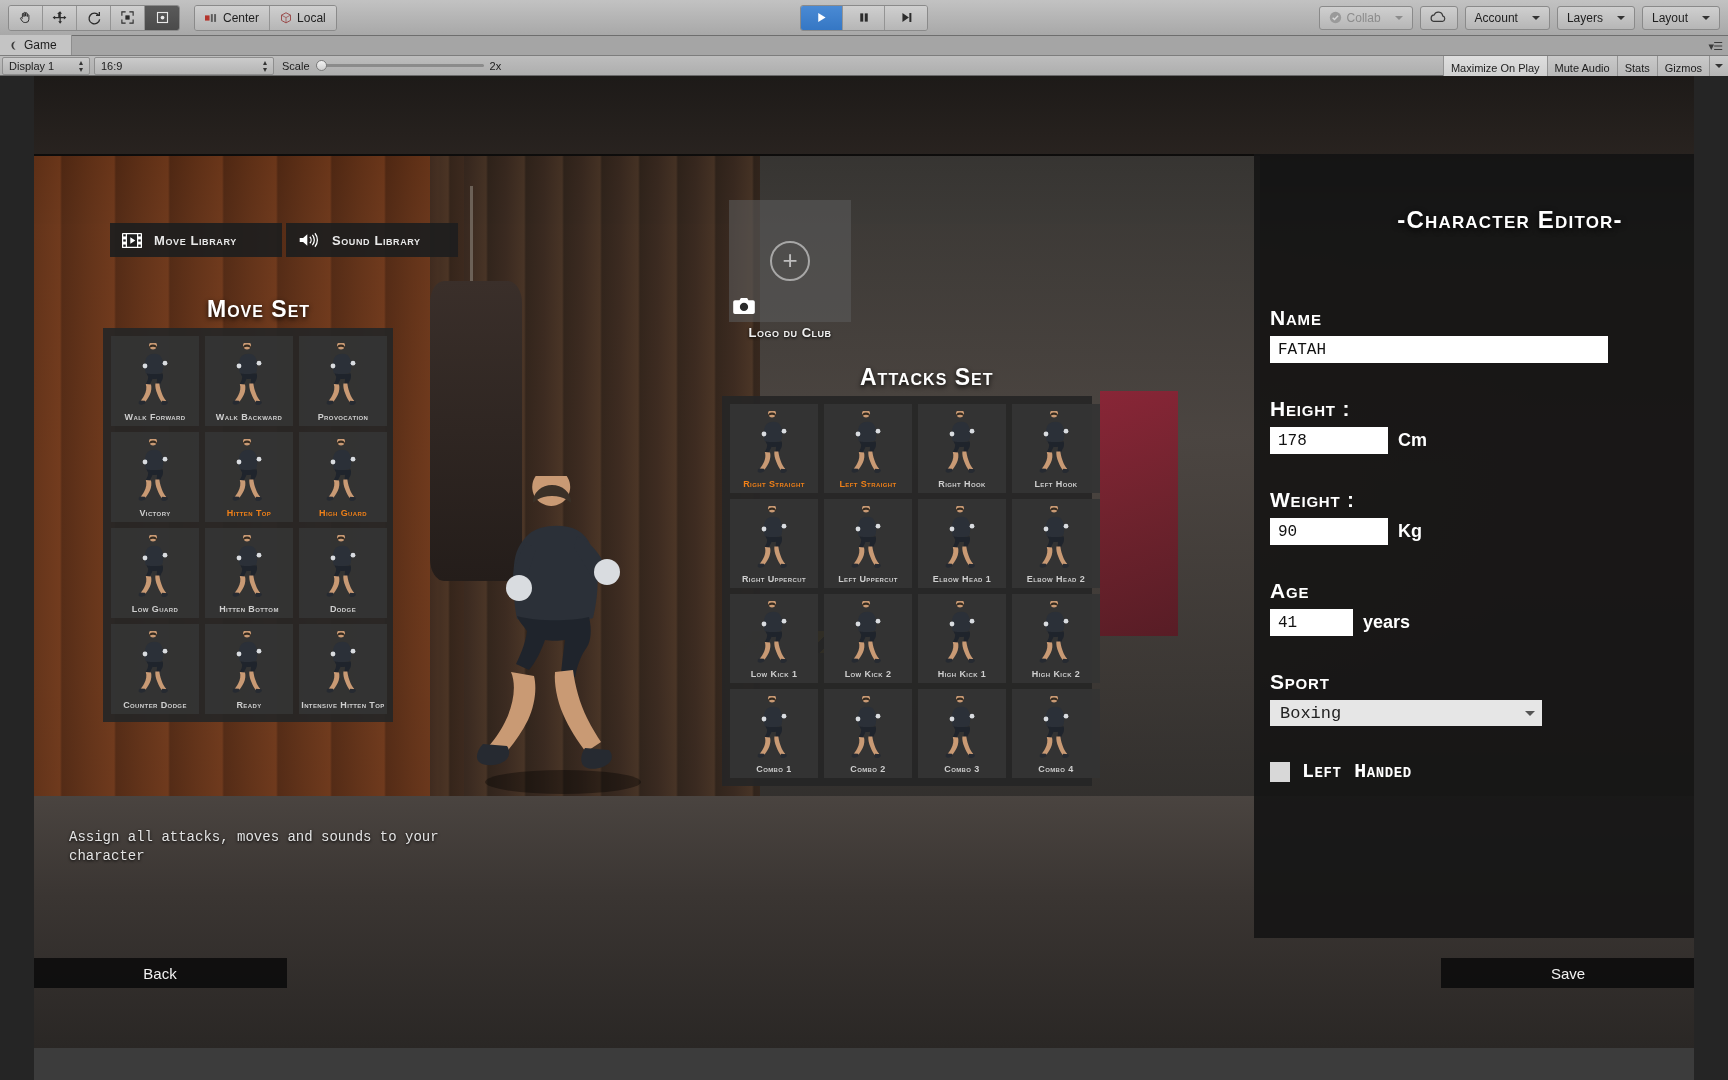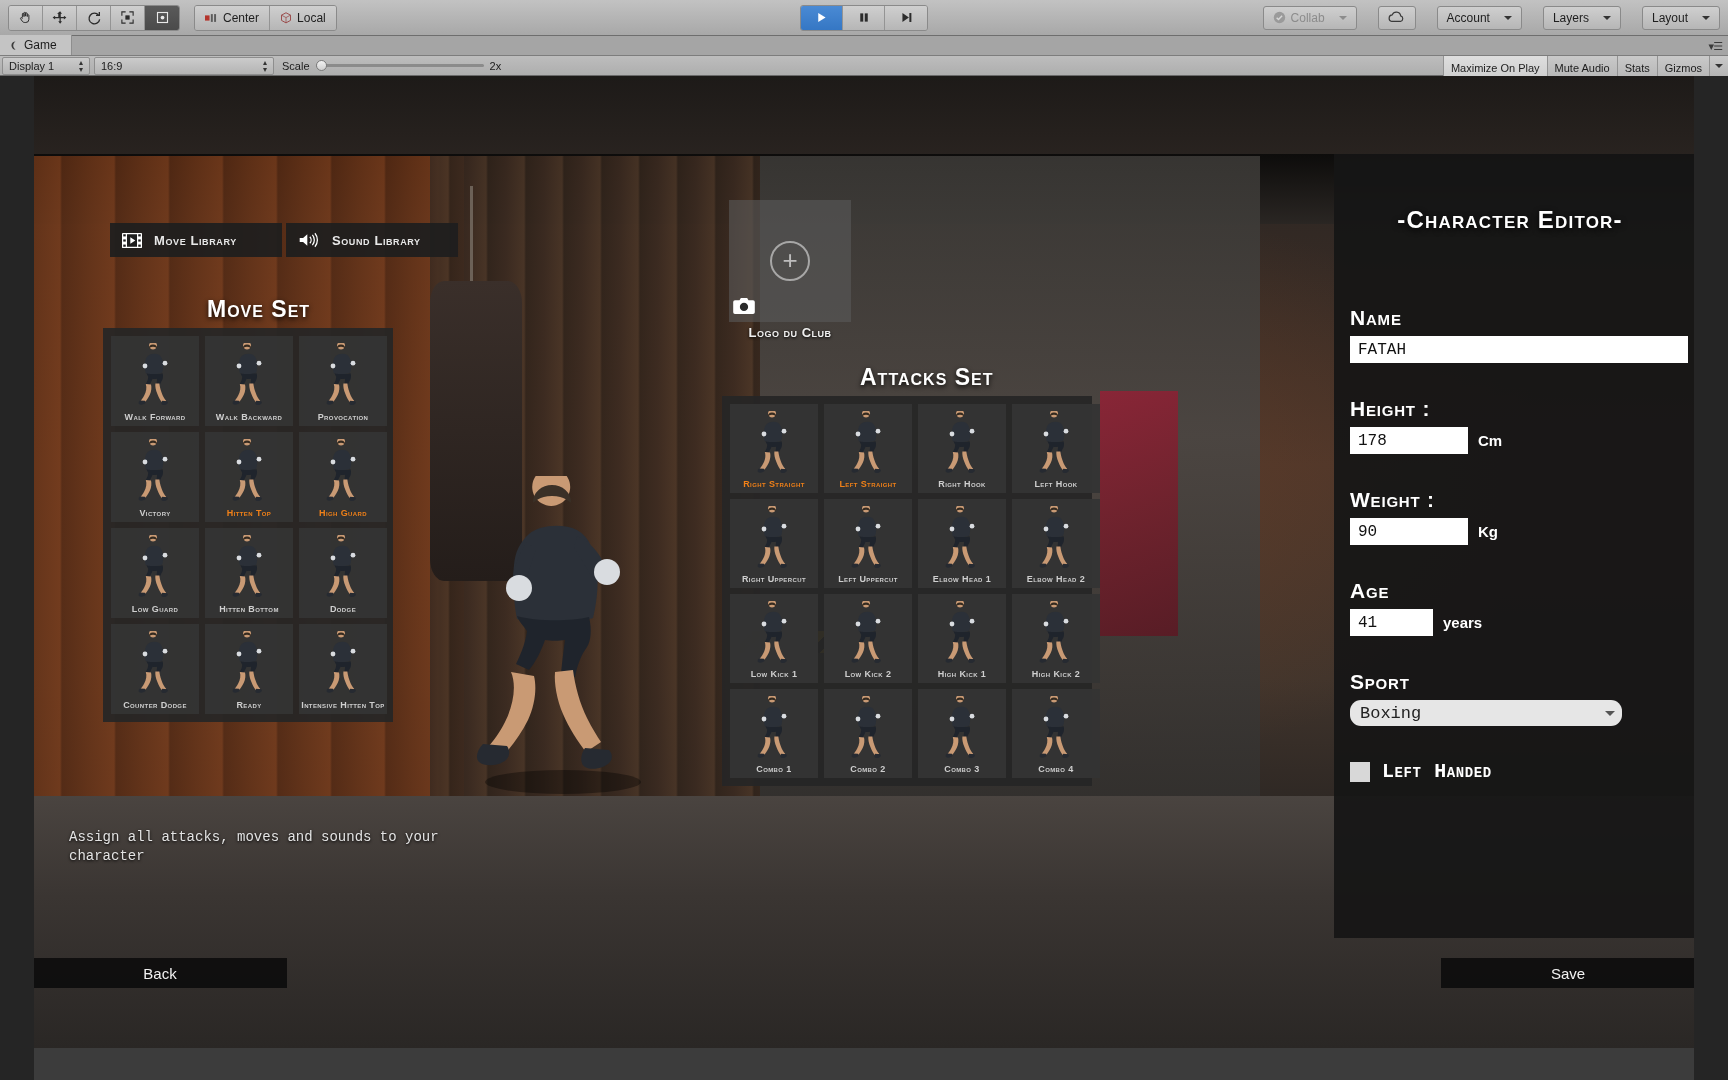--- a/index.html
+++ b/index.html
@@ -46,21 +46,21 @@
   .play-btn {
     width: 42px; height: 24px;
     background: linear-gradient(#cfcfcf, #b6b6b6);
     border-right: 1px solid #949494;
     display: flex; align-items: center; justify-content: center;
   }
   .play-btn:last-child { border-right: none; }
   .play-btn.playing { background: linear-gradient(#4a8ad4, #3577c4); }
 
   .toolbar-right {
-    margin-left: auto; display: flex; align-items: flex-end; gap: 21px;
+    margin-left: auto; display: flex; align-items: flex-end; gap: 7px;
   }
   .tb-drop {
     height: 24px; padding: 0 9px;
     background: linear-gradient(#cfcfcf, #b6b6b6);
     border: 1px solid #8a8a8a; border-radius: 3px;
     display: flex; align-items: center; gap: 14px;
     font-size: 12px; color: #1e1e1e;
   }
   .tb-drop.disabled { color: #8c8c8c; }
   .caret-d { width:0;height:0;border-left:4px solid transparent;border-right:4px solid transparent;border-top:4px solid #333; }
@@ -257,21 +257,21 @@
   
   .hint {
     position:absolute; left: 69px; top: 752px; width: 400px;
     color:#e3e3e3; font-size: 14px; line-height: 1.35;
     font-family: "Liberation Mono", monospace;
     text-shadow: 0 1px 3px #000;
   }
 
   
   .editor-panel {
-    position:absolute; right: 34px; top: 78px; width: 360px; height: 784px;
+    position:absolute; right: 34px; top: 78px; width: 440px; height: 784px;
     background: rgba(22,22,22,0.93);
   }
   .editor-title {
     position:absolute; right: 34px; top: 130px; width: 368px;
     text-align:center; color:#fff; font-size: 24px; font-weight: bold;
     font-variant: small-caps; letter-spacing: 1.2px;
     text-shadow: 0 2px 6px rgba(0,0,0,.95);
     z-index: 2;
   }
   .ed-inner { padding: 152px 22px 0 16px; }
@@ -282,27 +282,27 @@
   }
   .ed-row { display:flex; align-items:center; gap: 10px; }
   .ed-input {
     height: 27px; background:#fff; border: none;
     font-family:"Liberation Mono", monospace; font-size: 16px; color:#111;
     padding: 0 8px; display:flex; align-items:center;
   }
   .ed-input.wide { width: 338px; font-family: Liberation Mono, monospace; }
   .ed-input.num  { width: 118px; }
   .ed-input.num-sm { width: 83px; }
-  .ed-unit { color:#fff; font-size: 15px; font-weight:bold; }
+  .ed-unit { color:#fff; font-size: 18px; font-weight:bold; }
   .ed-block { margin-bottom: 34px; }
   .ed-select {
     width: 272px; height: 26px; background: #e6e6e6;
     display:flex; align-items:center; justify-content:space-between;
     padding: 0 7px 0 10px;
-    font-family:"Liberation Mono", monospace; font-size: 17px; color: #222; border-radius: 11px;
+    font-family:"Liberation Mono", monospace; font-size: 17px; color: #222;
   }
   .sel-caret { width:0;height:0;border-left:5px solid transparent;border-right:5px solid transparent;border-top:5px solid #555; }
   .ed-check-row { display:flex; align-items:center; gap: 12px; }
   .checkbox {
     width: 20px; height: 20px; background: #d8d8d8;
   }
   .check-label {
     color:#fff; font-size: 20px; font-weight:bold; font-variant: small-caps; letter-spacing:.6px;font-family:Liberation Mono, monospace;
   }
 

